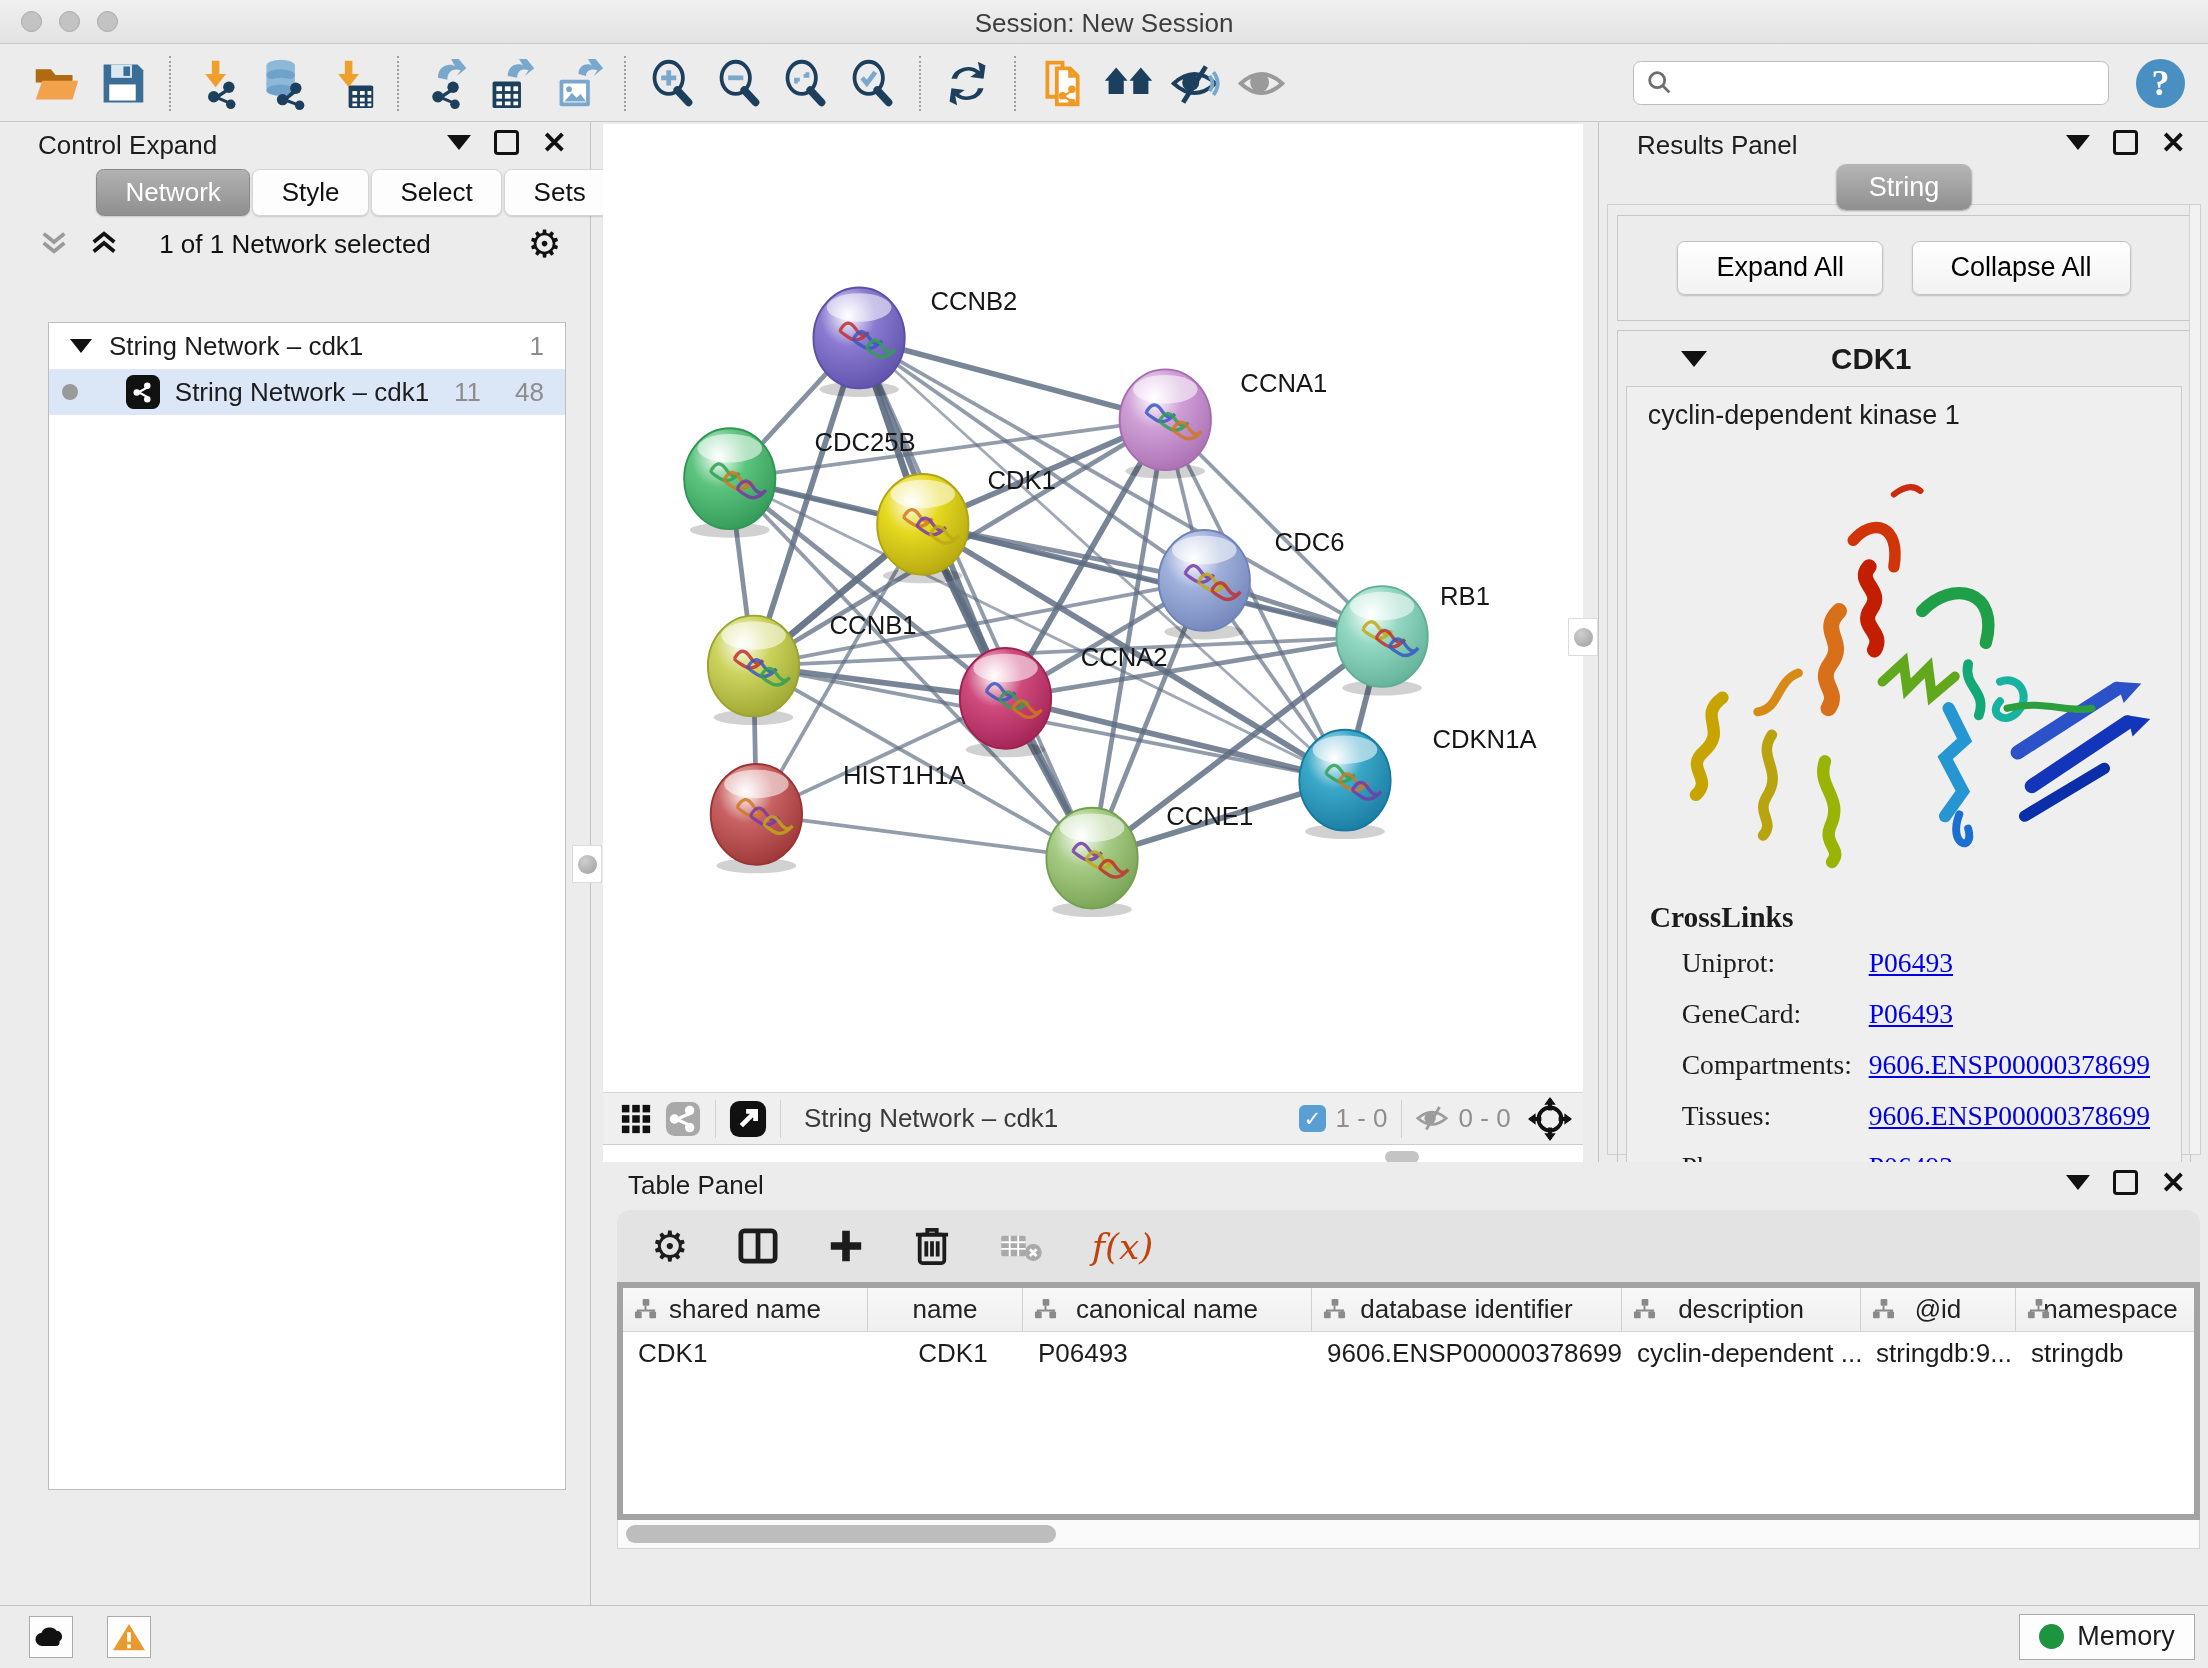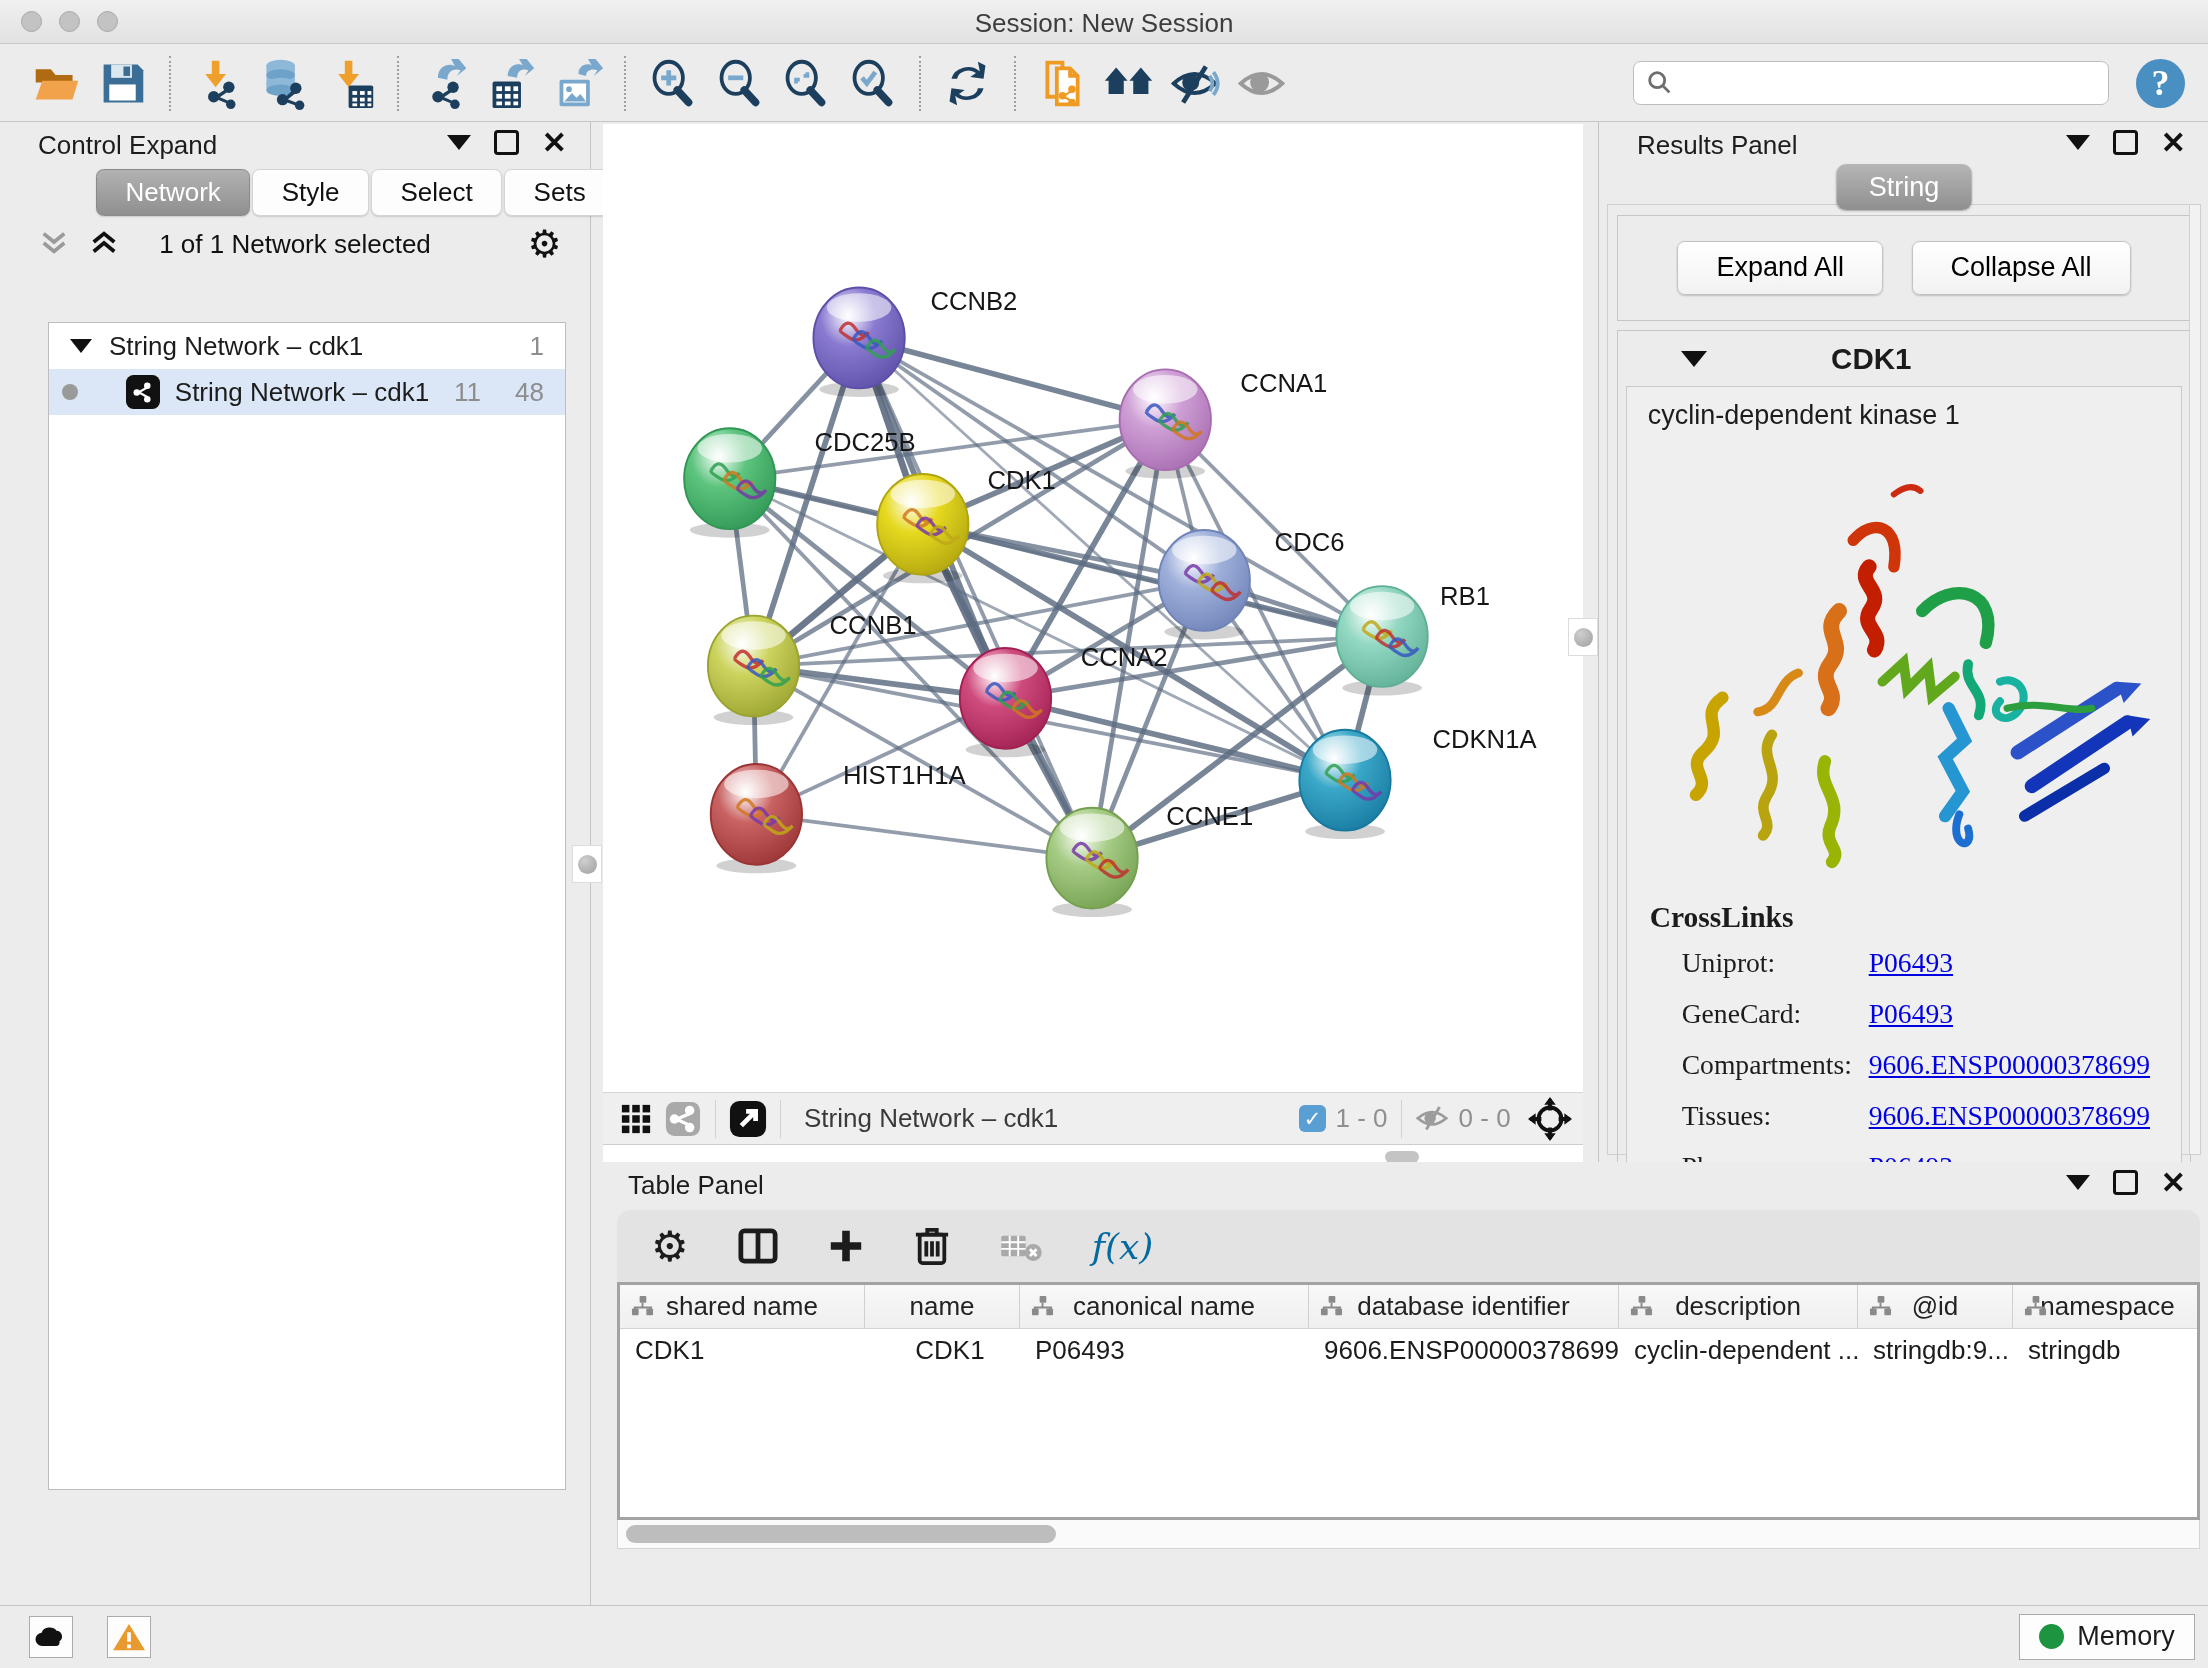--- a/index.html
+++ b/index.html
@@ -74,22 +74,22 @@
   .cl-row { display:flex; font-size:27.6px; margin-bottom:19px; }
   .cl-label { width:219px; padding-left:32px; }
   .cl-link { color:#0000e0; text-decoration:underline; }
   .rp-scrolltrack { position:absolute; right:0px; top:0; bottom:0; width:11.4px; background:#f2f2f2; border-left:1px solid #d0d0d0; }
 
   
   .table-panel { position:absolute; left:592px; top:1162px; width:1617px; height:443px; background:#ececec; }
   .tp-head { position:relative; height:44px; }
   .tp-title { position:absolute; left:36px; top:7.6px; font-size:26px; }
   .tp-toolbar { position:absolute; left:25px; right:9.5px; top:48px; height:72px; background:#e3e3e3; border-radius:13.3px 13.3px 0 0; display:flex; align-items:center; gap:49px; padding-left:34px; }
-  .fx { font-family:"DejaVu Serif", serif; font-style:italic; font-size:36px; color:#0369a1; }
-  .tp-table { position:absolute; left:25px; right:9.5px; top:120px; height:238px; background:#fff; border:3px solid #a3a3a3; overflow:hidden; }
+  .fx { font-family:"DejaVu Serif", serif; font-style:italic; font-size:36px; color:#c2410c; }
+  .tp-table { position:absolute; left:25px; right:9.5px; top:120px; height:238px; background:#fff; border:6px solid #a3a3a3; overflow:hidden; }
   .tbl-header { display:flex; background:linear-gradient(#f8f8f8,#efefef); border-bottom:1px solid #d4d4d4; height:44px; }
   .tbl-hcell { display:flex; align-items:center; justify-content:center; gap:11.4px; font-size:26px; border-right:1px solid #d0d0d0; color:#222; position:relative; }
   .tbl-hcell .hicon { position:absolute; left:9.5px; }
   .tbl-row { display:flex; height:44px; }
   .tbl-cell { font-size:26px; padding:5.7px 0 0 15px; white-space:nowrap; overflow:hidden; }
   .tp-hscroll { position:absolute; left:25px; right:9.5px; top:358px; height:28.5px; background:#fafafa; border:1px solid #d4d4d4; border-top:none; }
   .tp-thumb { position:absolute; left:7.6px; top:4.8px; width:430px; height:18px; border-radius:9.5px; background:#bdbdbd; }
   .tp-tabs { position:absolute; left:0; right:0; top:399px; display:flex; justify-content:center; }
 
   

